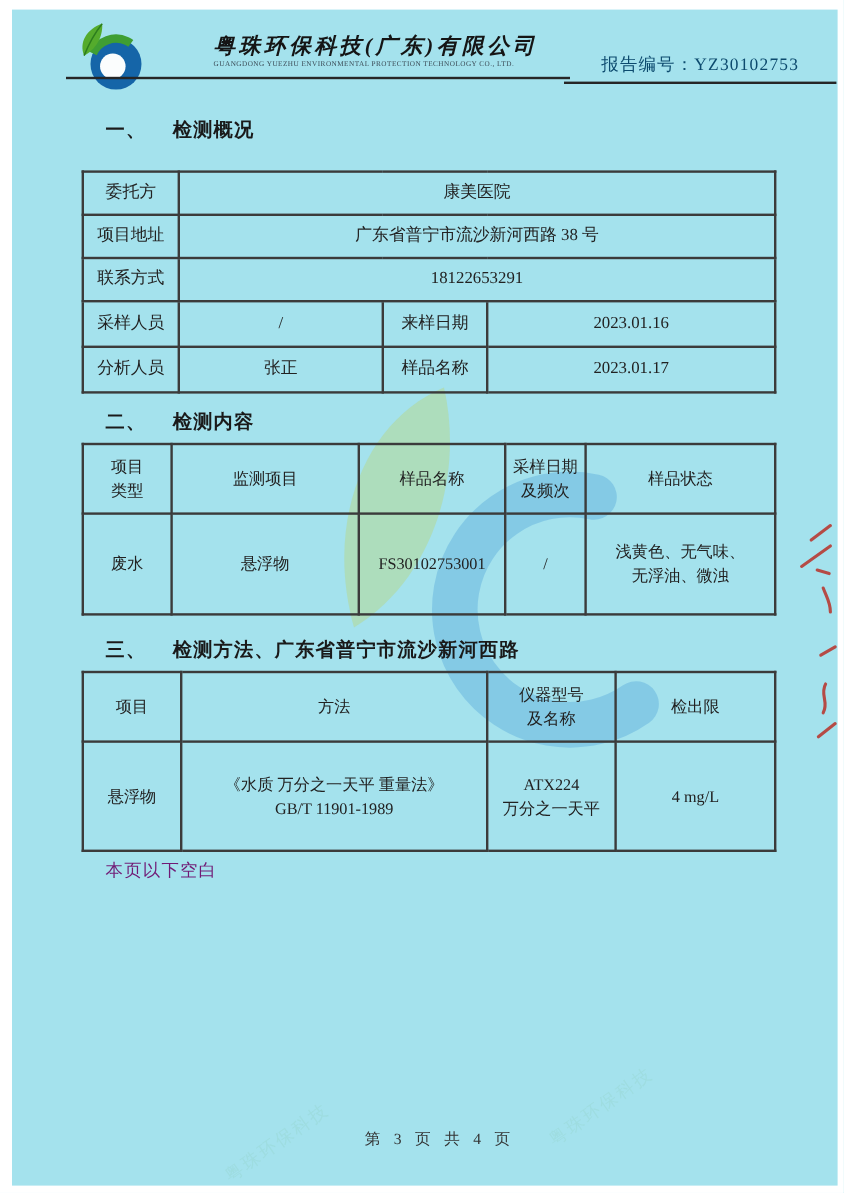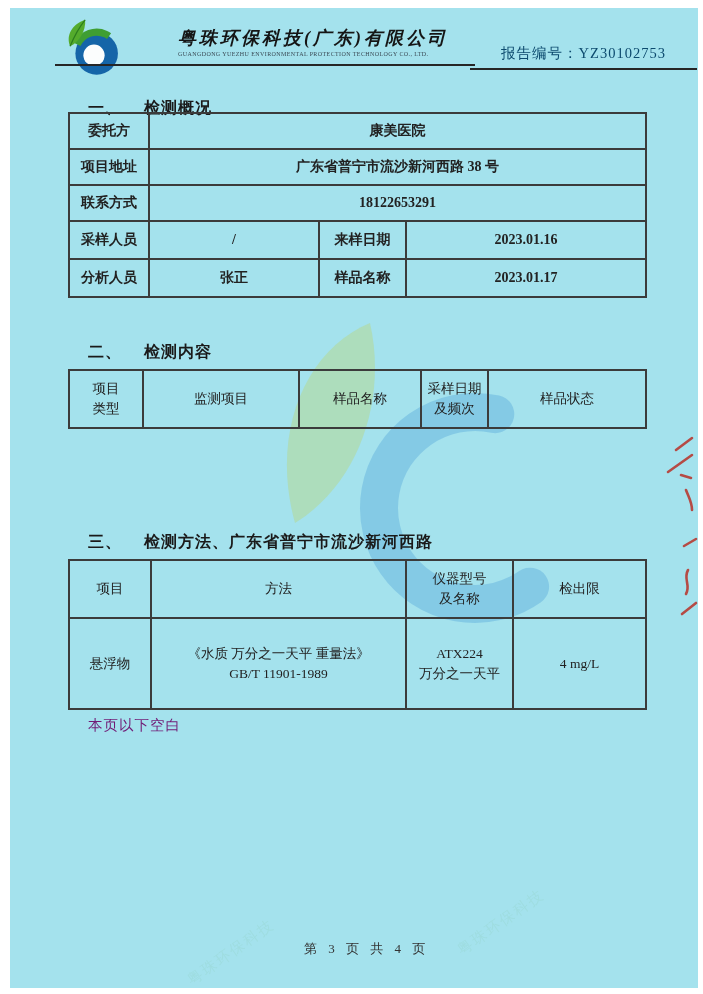--- a/index.html
+++ b/index.html
@@ -63,21 +63,21 @@
     <div class="co-en">GUANGDONG YUEZHU ENVIRONMENTAL PROTECTION TECHNOLOGY CO., LTD.</div>
   </div>
   <div class="rule-a"></div>
   <div class="report-no">报告编号：YZ30102753</div>
 
   <div class="sec-title" style="top:90px;">
     <span class="no">一、</span>
     <span>检测概况</span>
   </div>
 
-  <table class="t1" style="top:104px;width:577px;font-weight:bold;">
+  <table class="t1" style="top:134px;width:577px;">
     <colgroup>
         <col style="width:80px">
         <col style="width:170px">
         <col style="width:87px">
         <col style="width:240px">
       </colgroup>
     <tbody>
         <tr>
       <td style="height:30px">委托方</td>
       <td colspan="3">康美医院</td>
@@ -125,20 +125,30 @@
         <span class="cell-line">类型</span>
       </td>
       <td>监测项目</td>
       <td>样品名称</td>
       <td>
         <span class="cell-line">采样日期</span>
         <span class="cell-line">及频次</span>
       </td>
       <td>样品状态</td>
     </tr>
+    <tr>
+      <td style="height:78px">废水</td>
+      <td>悬浮物</td>
+      <td>FS30102753001</td>
+      <td>/</td>
+      <td>
+        <span class="cell-line">浅黄色、无气味、</span>
+        <span class="cell-line">无浮油、微浊</span>
+      </td>
+    </tr>
   </tbody>
     </table>
 
   <div class="sec-title" style="top:524px;">
     <span class="no">三、</span>
     <span>检测方法、广东省普宁市流沙新河西路</span>
   </div>
 
   <table class="t3" style="top:551px;width:577px;">
     <colgroup>

